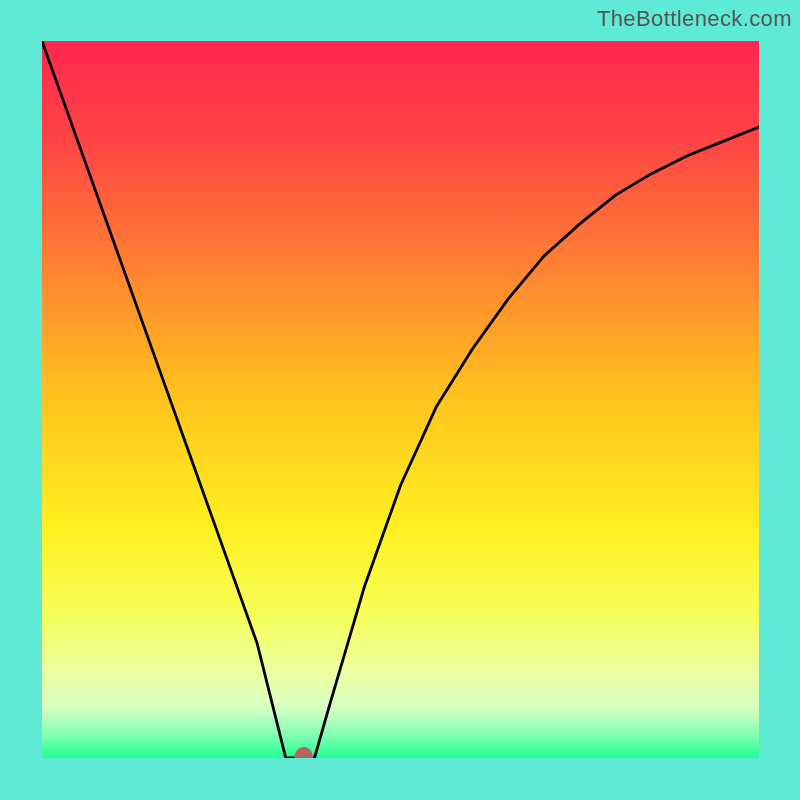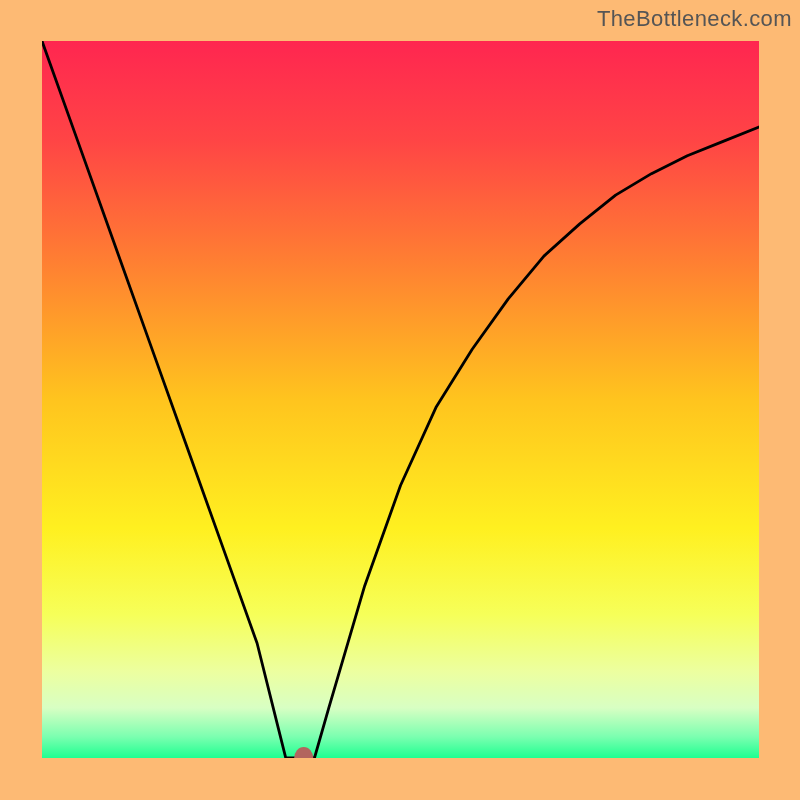--- a/index.html
+++ b/index.html
@@ -9,21 +9,21 @@
     height: 800px;
     overflow: hidden;
     font-family: Arial, Helvetica, sans-serif;
   }
   .frame {
     position: absolute;
     top: 0;
     left: 0;
     width: 800px;
     height: 800px;
-    background: #fdba74;
+    background: #5eead4;
   }
   .watermark {
     position: absolute;
     top: 6px;
     right: 8px;
     color: #555;
     font-size: 22px;
     font-weight: 400;
     user-select: none;
     letter-spacing: 0.4px;

